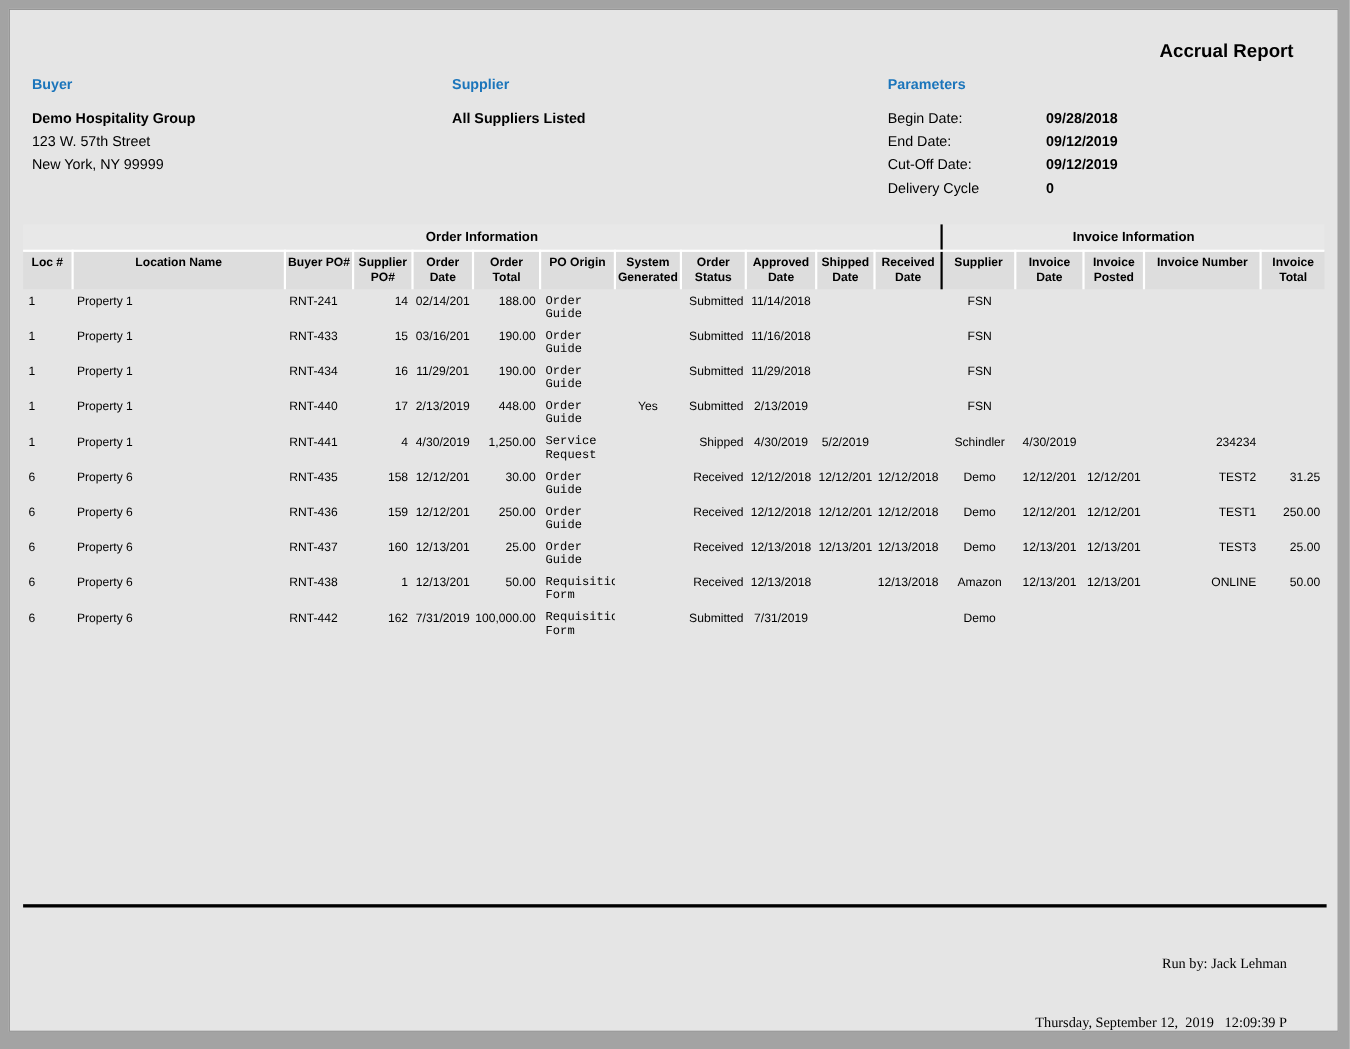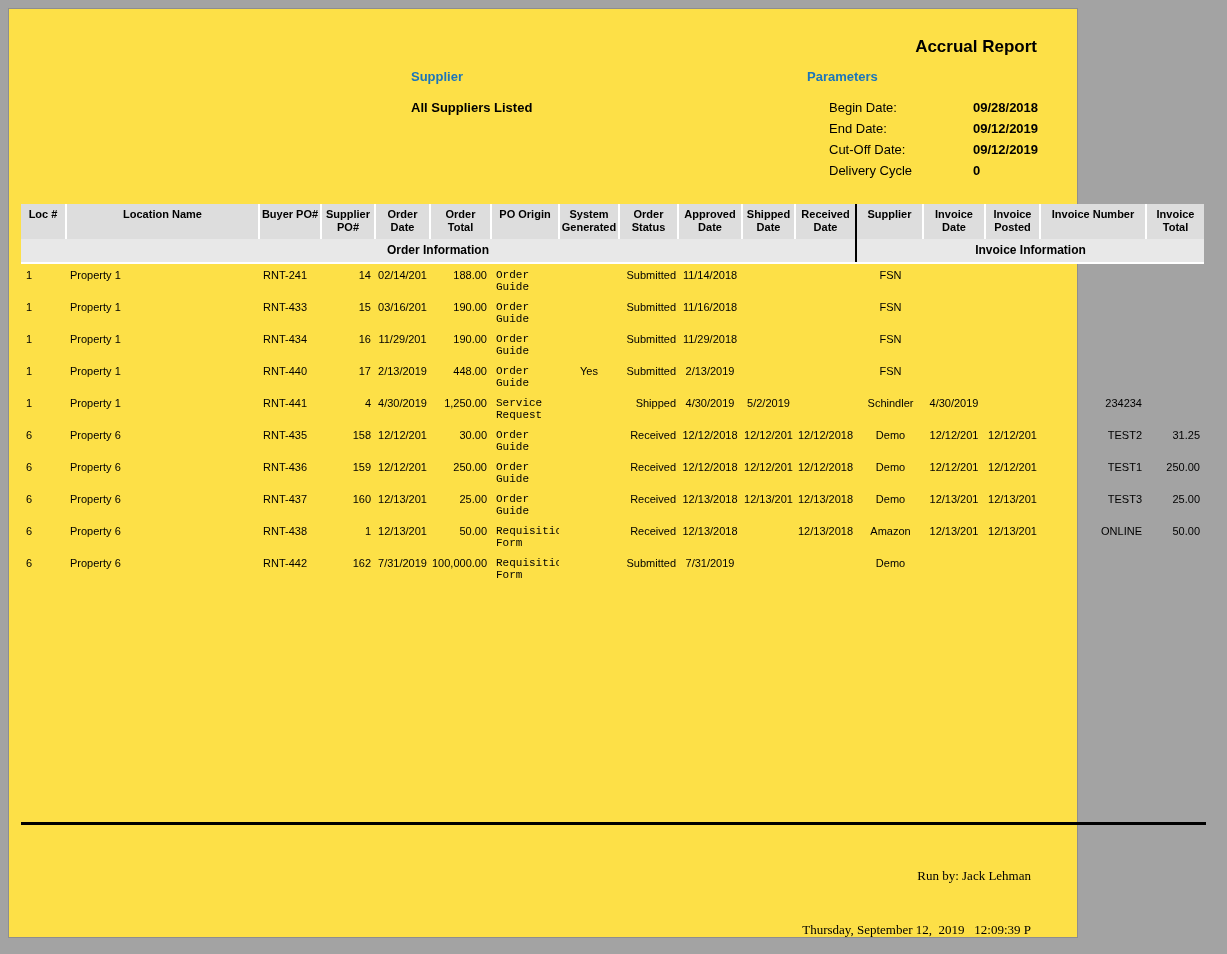--- a/index.html
+++ b/index.html
@@ -5,41 +5,41 @@
   html,body { margin:0; padding:0; }
   body {
     width:1227px; height:954px;
     background:#a3a3a3;
     font-family:"Liberation Sans", sans-serif;
     position:relative;
     overflow:hidden;
   }
   .page {
     position:absolute; left:8px; top:8px;
-    width:1070px; height:930px;
-    background:#fde047;
+    width:1209px; height:930px;
+    background:#e5e5e5;
     border:1px solid #8e8e8e;
     box-sizing:border-box;
   }
   .report-title {
     position:absolute; top:28px; right:40px;
     font-size:17px; font-weight:bold; color:#000;
   }
   .info-block { position:absolute; top:60px; font-size:13px; color:#000; }
   .info-buyer    { left:20px;  }
   .info-supplier { left:402px; }
   .info-params   { left:798px; }
   .blue-heading {
     color:var(--accent,#1b75bb);
     font-weight:bold; font-size:13px;
     margin:0 0 13px 0;
   }
   .info-line { line-height:21px; }
   .bold { font-weight:bold; }
-  .params-row { line-height:21px;margin-left:22px; }
+  .params-row { line-height:21px; }
   .params-label { display:inline-block; width:144px; }
   .params-value { font-weight:bold; }
 
   .table-wrap { position:absolute; left:12px; top:195px; width:1183px; }
   table.report-table {
     border-collapse:collapse; table-layout:fixed;
     width:1183px; font-size:11px; color:#000;
   }
   .report-table th, .report-table td { box-sizing:border-box; }
   th.group-h {
@@ -99,20 +99,26 @@
     white-space:pre;
   }
 </style>
 </head>
 <body>
 
 <div class="page">
 
   <div class="report-title">Accrual Report</div>
 
+  <div class="info-block info-buyer">
+    <div class="blue-heading">Buyer</div>
+    <div class="info-line bold">Demo Hospitality Group</div>
+    <div class="info-line">123 W. 57th Street</div>
+    <div class="info-line">New York, NY 99999</div>
+  </div>
 
   <div class="info-block info-supplier">
     <div class="blue-heading">Supplier</div>
     <div class="info-line bold">All Suppliers Listed</div>
   </div>
 
   <div class="info-block info-params">
     <div class="blue-heading">Parameters</div>
     <div class="params-row">
       <span class="params-label">Begin Date:</span><span class="params-value">09/28/2018</span>
@@ -144,42 +150,42 @@
           <col style="width:53px">
           <col style="width:61px">
         <col style="width:67px">
           <col style="width:62px">
           <col style="width:55px">
           <col style="width:106px">
         <col style="width:58px">
       </colgroup>
       <thead>
         <tr>
+          <th class="group-h" colspan="12">Order Information</th>
+          <th class="group-h invoice-start" colspan="5">Invoice Information</th>
+        </tr>
+        <tr>
           <th class="col-h">Loc #</th>
           <th class="col-h">Location Name</th>
           <th class="col-h">Buyer PO#</th>
           <th class="col-h">Supplier PO#</th>
           <th class="col-h">Order Date</th>
           <th class="col-h">Order Total</th>
           <th class="col-h">PO Origin</th>
           <th class="col-h">System Generated</th>
           <th class="col-h">Order Status</th>
           <th class="col-h">Approved Date</th>
           <th class="col-h">Shipped Date</th>
           <th class="col-h">Received Date</th>
           <th class="col-h invoice-start">Supplier</th>
           <th class="col-h">Invoice Date</th>
           <th class="col-h">Invoice Posted</th>
           <th class="col-h">Invoice Number</th>
           <th class="col-h">Invoice Total</th>
         </tr>
-        <tr>
-          <th class="group-h" colspan="12">Order Information</th>
-          <th class="group-h invoice-start" colspan="5">Invoice Information</th>
-        </tr>
       </thead>
       <tbody>
           <tr>
             <td>1</td>
             <td>Property 1</td>
             <td>RNT-241</td>
             <td>14</td>
             <td>02/14/201</td>
             <td>188.00</td>
             <td>Order Guide</td>

